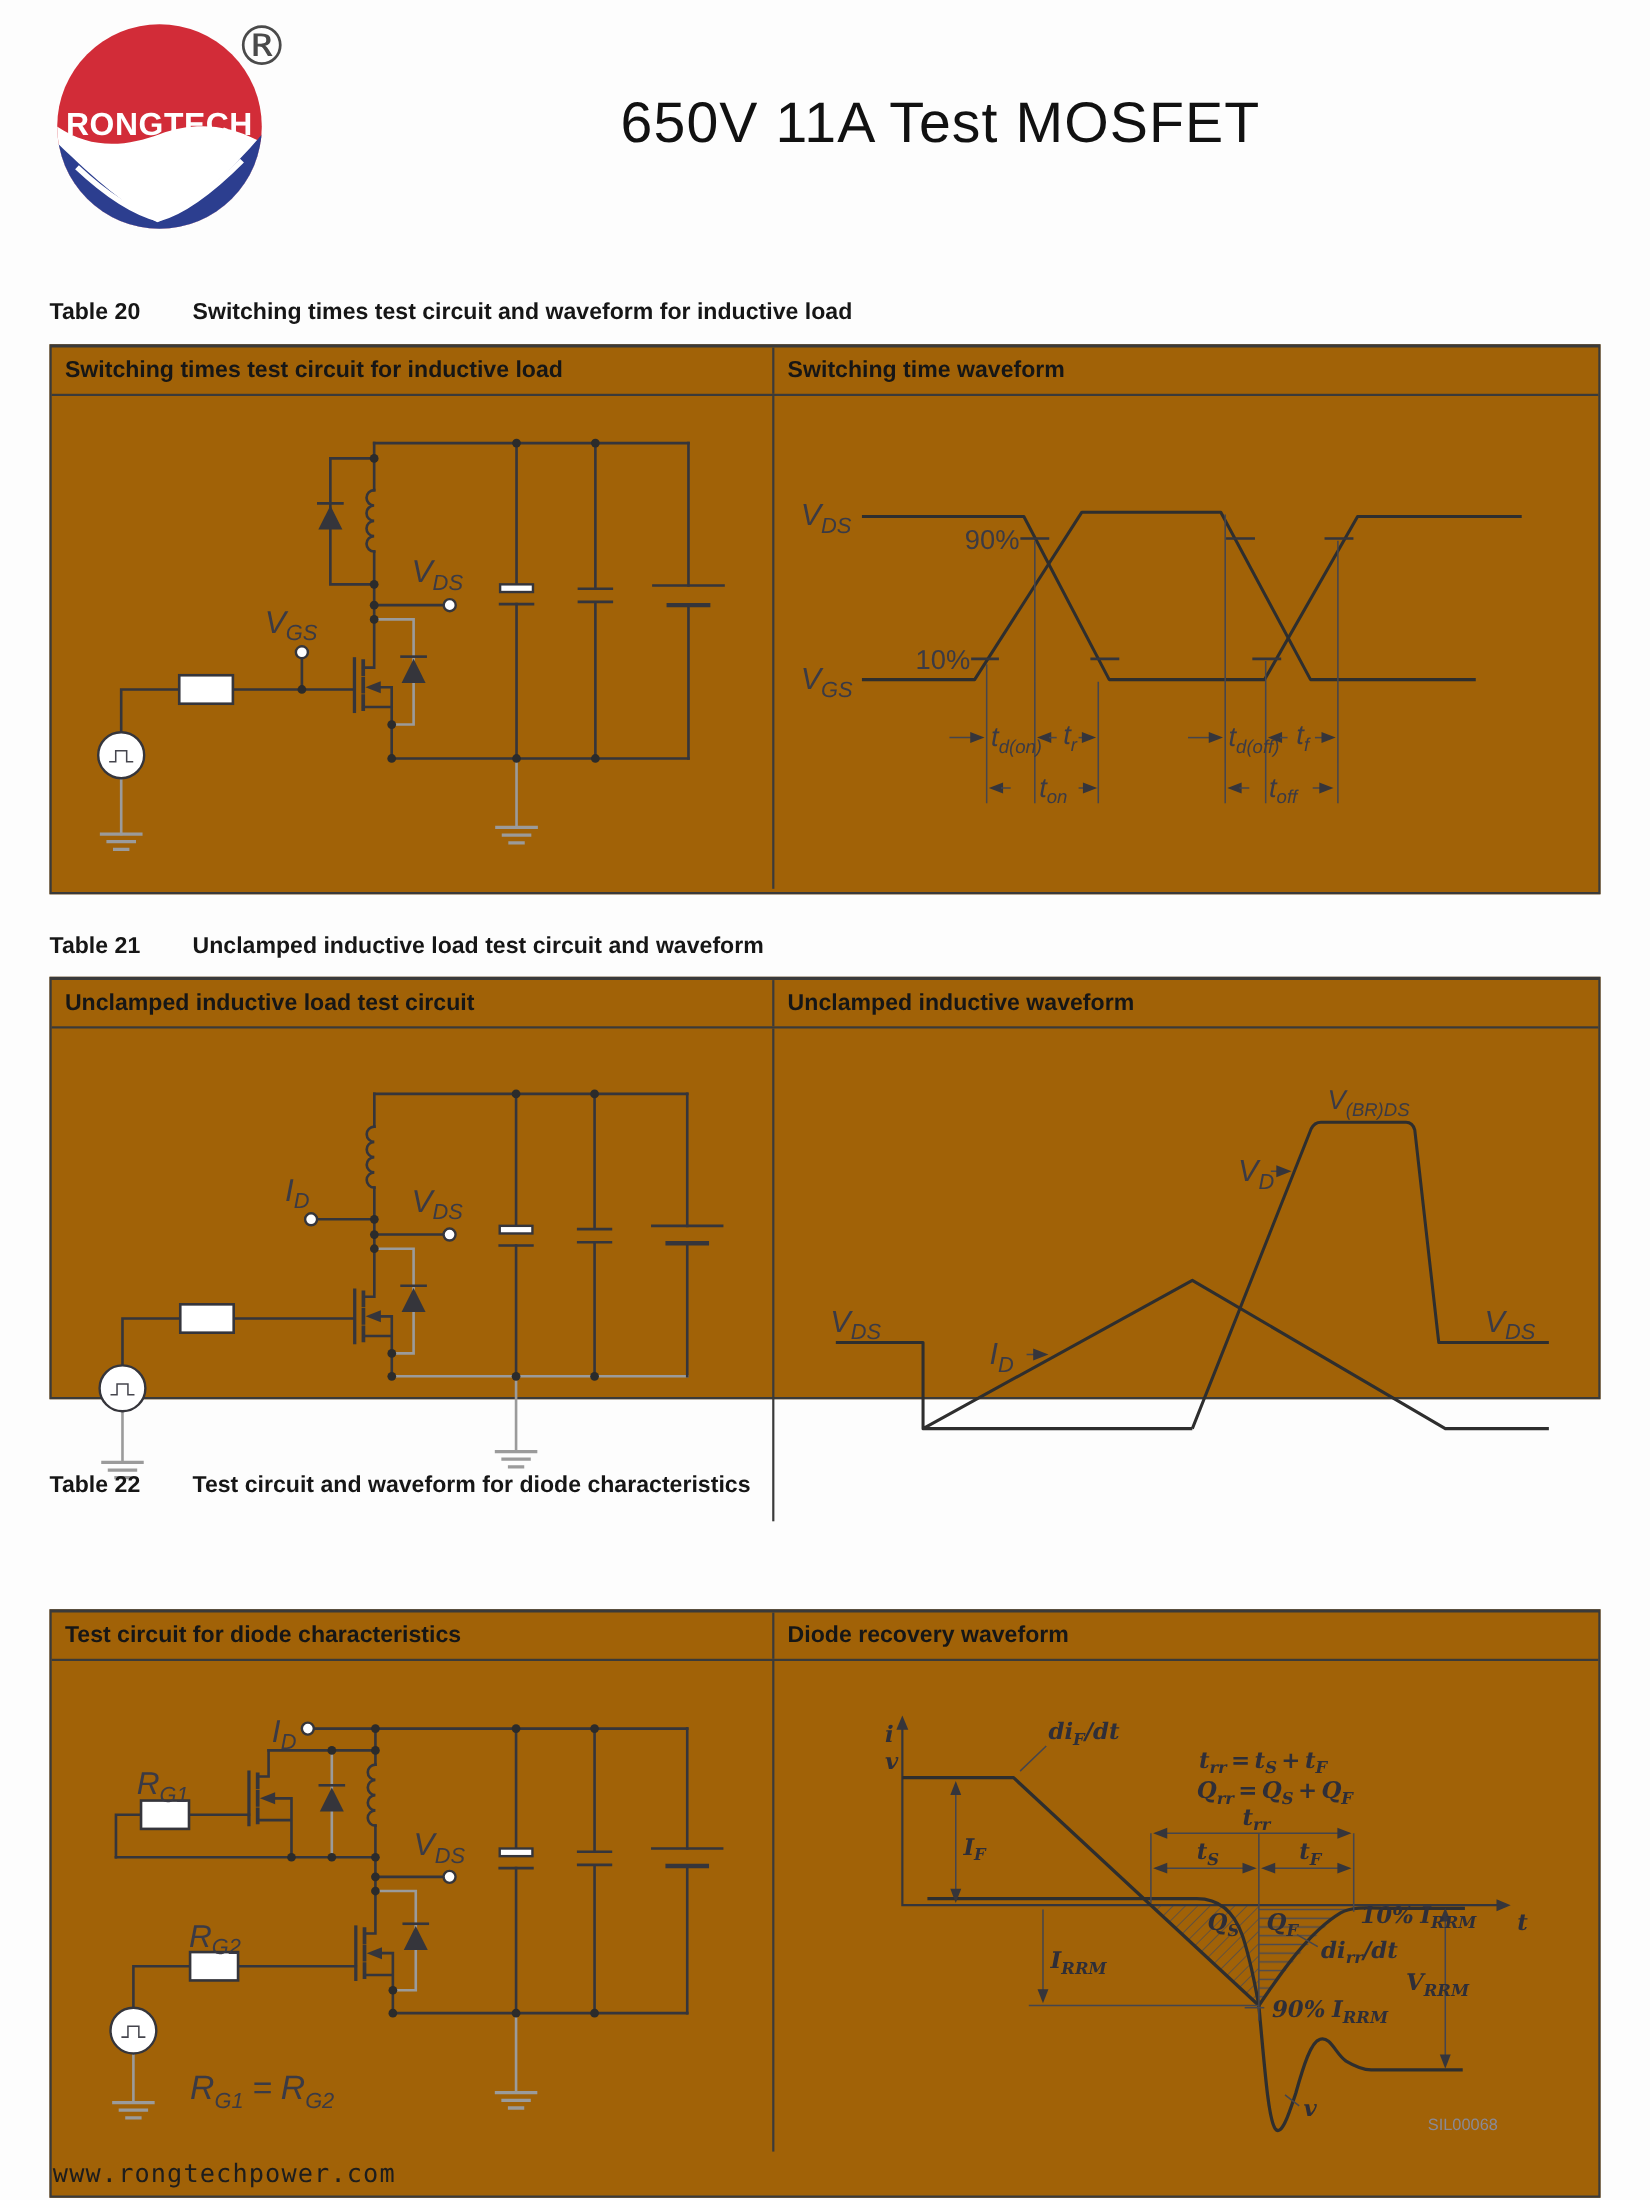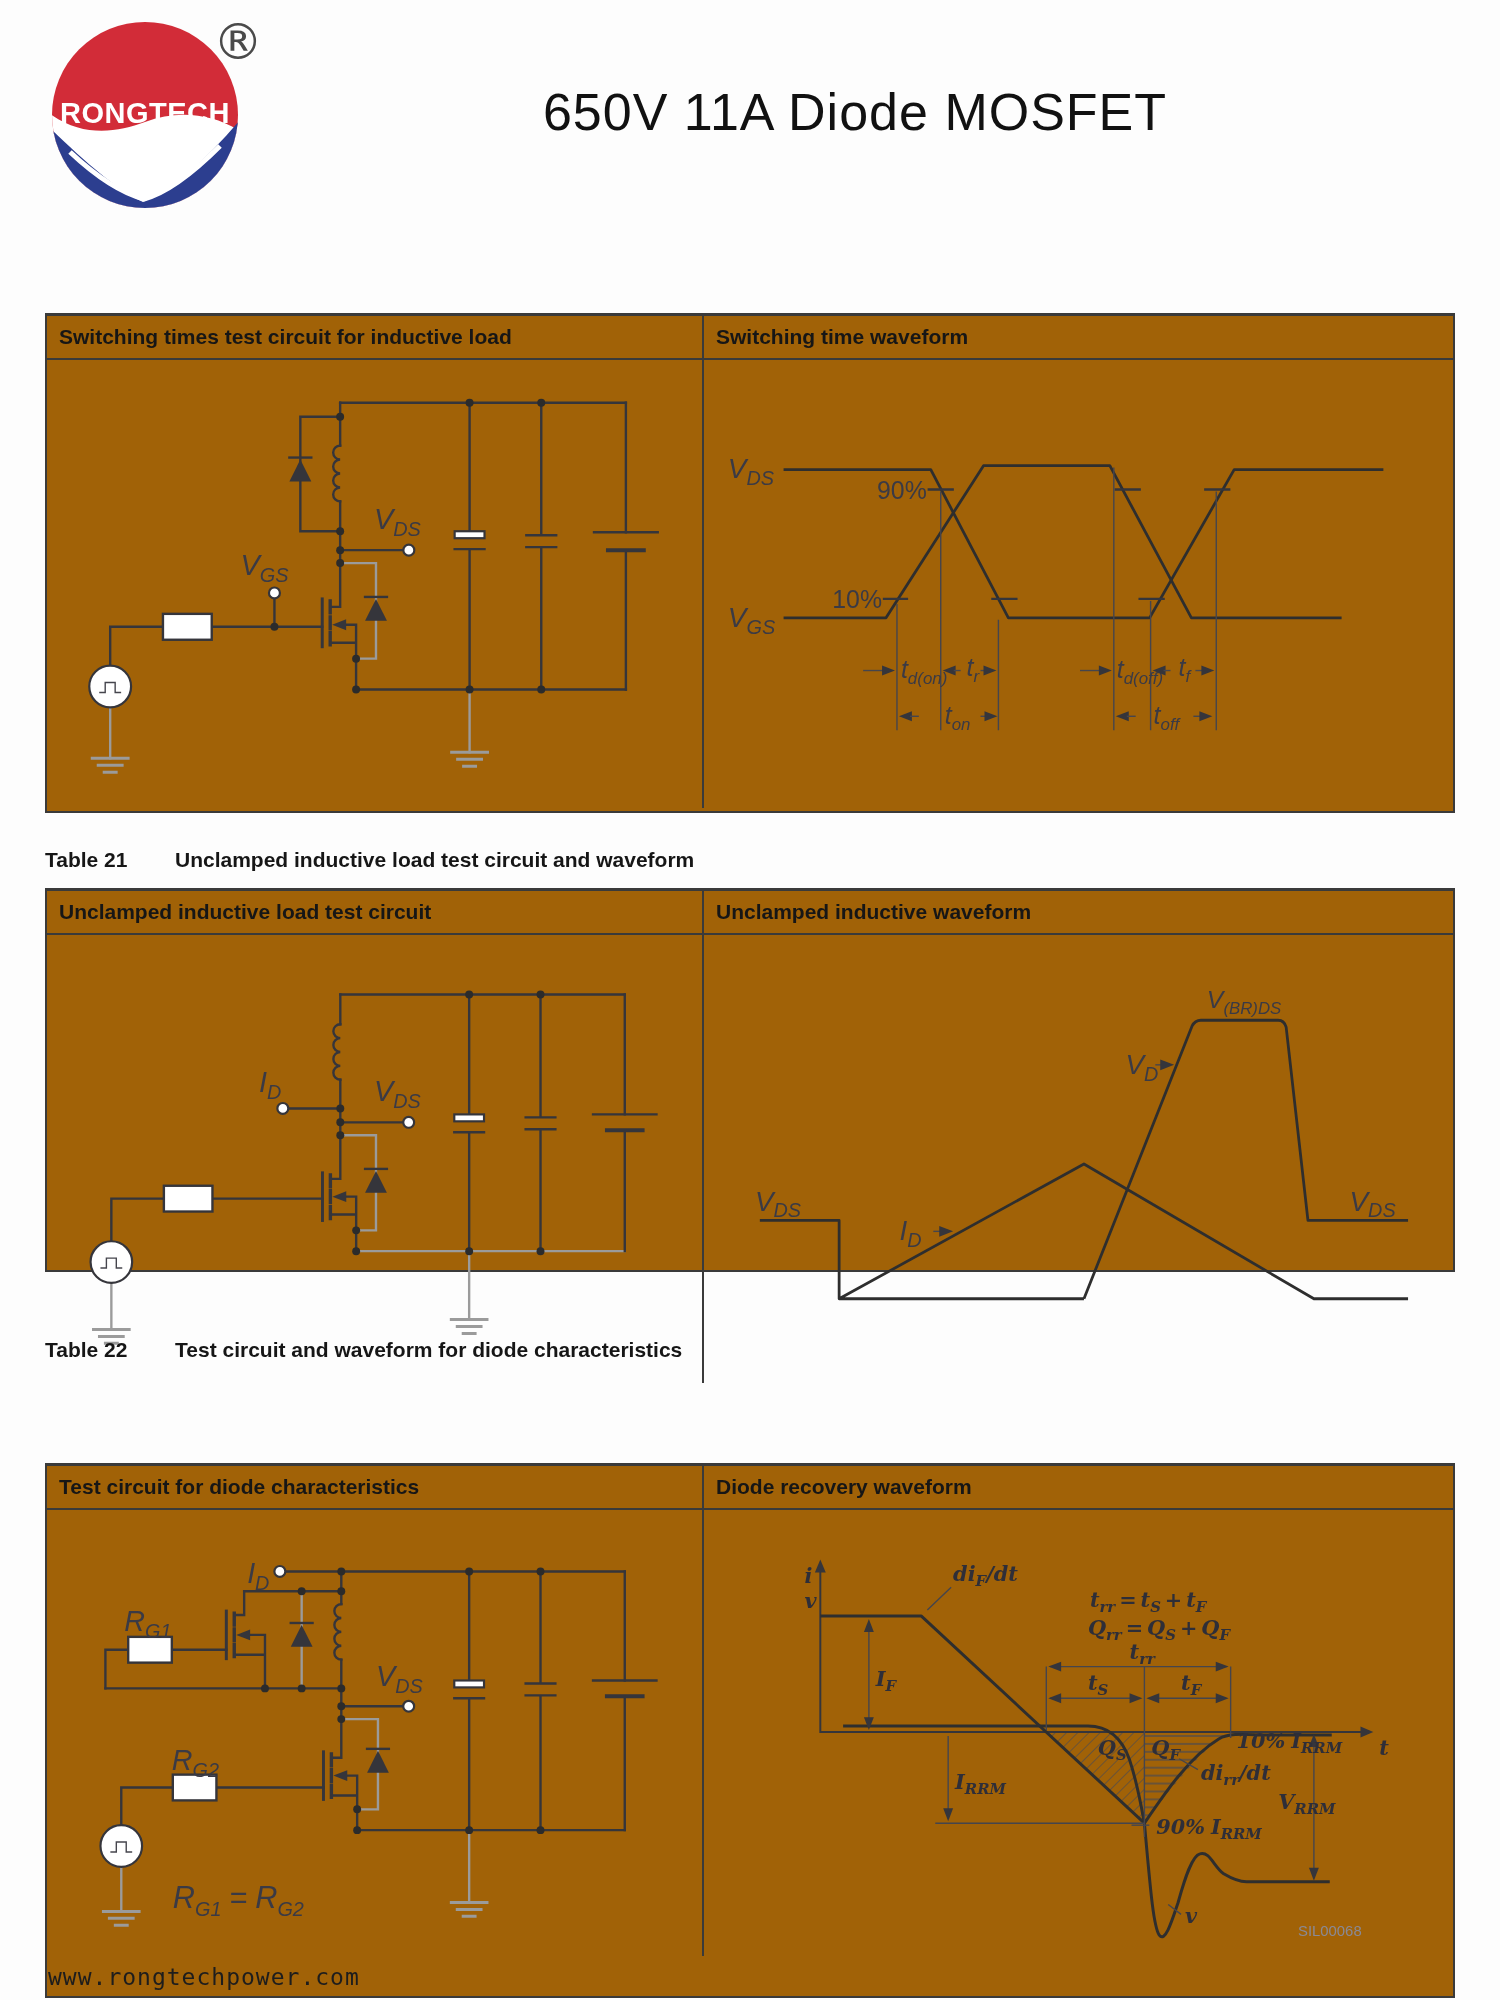--- a/index.html
+++ b/index.html
@@ -54,22 +54,26 @@
     <g clip-path="url(#logoclip)">
       <path d="M 5,100 C 40,128 75,123 105,112 C 140,99 175,104 205,124 L 205,210 L 5,210 Z" fill="#ffffff"></path>
       <path d="M 8,116 C 45,152 75,178 103,192 C 135,178 168,148 200,110 L 200,210 L 8,210 Z" fill="#2c3e8f"></path>
       <path d="M 30,142 C 62,172 85,184 104,189 C 126,183 152,164 180,136" stroke="#ffffff" stroke-width="5" fill="none"></path>
       <path d="M 58,134 C 80,152 95,164 104,169 C 115,163 132,150 150,134" stroke="#ffffff" stroke-width="4" fill="none"></path>
     </g>
     <text x="105" y="113" text-anchor="middle" style="font:bold 29px 'Liberation Sans',sans-serif;fill:#fff;letter-spacing:0.5px;">RONGTECH</text>
     <text x="198" y="49" text-anchor="middle" style="font:50px 'DejaVu Sans',sans-serif;fill:#4a4a4a;">®</text>
   </svg>
 
-  <div class="title">650V 11A  Diode MOSFET</div>
-
+  <div class="title">650V 11A  Test MOSFET</div>
+
+  <div class="caption" style="top:272px;">
+    <span class="cap-label">Table 20</span>
+    <span>Switching times test circuit and waveform for inductive load</span>
+  </div>
   <div class="dtable" style="top:313px;height:500px;">
     <div class="hrow">
       <div class="cell-l hcell">Switching times test circuit for inductive load</div>
       <div class="cell-r hcell">Switching time waveform</div>
     </div>
     <div class="brow">
       <div class="cell-l">
 
         <svg width="655" height="448" viewBox="0 0 657 450">
           <g>

